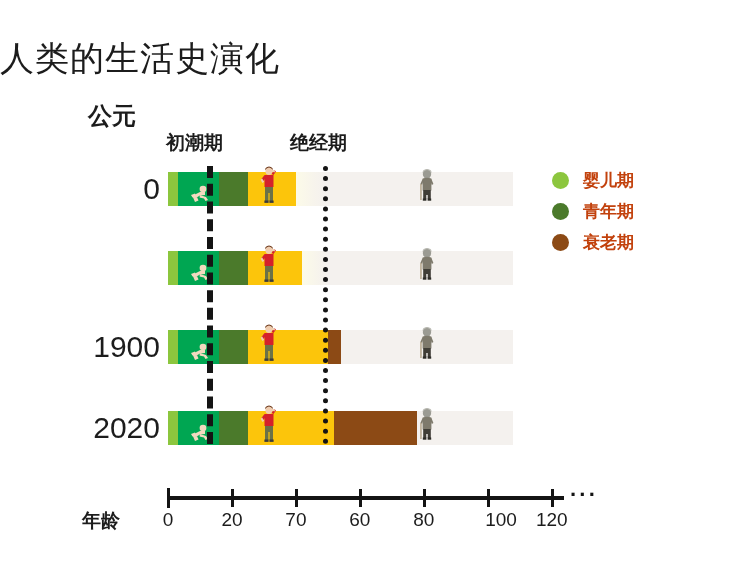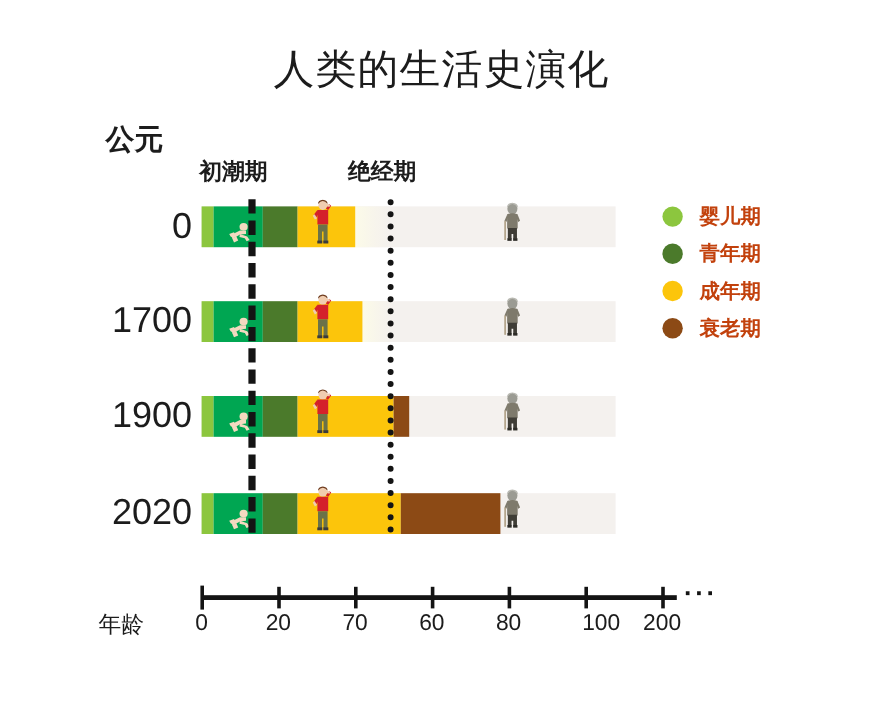--- a/index.html
+++ b/index.html
@@ -8,34 +8,33 @@
     background:#ffffff;
     font-family:"Liberation Sans","DejaVu Sans",sans-serif;
     color:#1a1a1a;
     overflow:hidden;
     position:relative;
   }
   #stage{position:absolute;left:0;top:0;width:736px;height:584px;}
 
   .title{
     position:absolute;left:0;top:38px;width:736px;
-    text-align:center;
     font-size:34px;line-height:40px;
     font-weight:400;
     letter-spacing:1px;
     color:#1c1c1c;
   }
 
   .ad-label{
     position:absolute;left:88px;top:100px;
     font-size:24px;font-weight:700;color:#1c1c1c;
   }
   .age-label{
     position:absolute;left:82px;top:508px;
-    font-size:19px;font-weight:400;color:#1c1c1c;
+    font-size:19px;font-weight:700;color:#1c1c1c;
   }
 
   .event-label{
     position:absolute;top:130px;
     font-size:19px;font-weight:700;color:#1c1c1c;
     white-space:nowrap;
   }
   #lbl-menarche{left:166px;}
   #lbl-menopause{left:290px;}
 
@@ -165,21 +164,20 @@
             <path d="M5.6 11 L3.4 16 L5 17 L6.6 12.6 Z" fill="#7e7a6c"></path>
             <path d="M14.4 11 L16.4 16 L14.8 17 L13.2 12.6 Z" fill="#7e7a6c"></path>
             <path d="M6.2 22 h7.6 v9 h-3.1 v-4 h-1.4 v4 H6.2 z" fill="#3f3d36"></path>
             <rect x="5.8" y="30.5" width="3.6" height="2.2" fill="#2c2b26"></rect>
             <rect x="10.6" y="30.5" width="3.6" height="2.2" fill="#2c2b26"></rect>
             <rect x="3.2" y="16" width="1.5" height="16" fill="#b3a58c"></rect>
           </svg>
         </div>
       </div>
       <div class="row" style="left: 168px; top: 251px; width: 345.384px; height: 34px;">
-        <div class="year">1700</div>
         <div class="potential" style="left: 0px; width: 345.384px;"></div>
         <div class="seg fade" style="left: 134.316px; width: 25.584px;"></div>
         <div class="seg infant" style="left: 0px; width: 9.594px;"></div>
         <div class="seg juvenile" style="left: 9.594px; width: 41.574px;"></div>
         <div class="seg adolescent" style="left: 51.168px; width: 28.782px;"></div>
         <div class="seg adult" style="left: 79.95px; width: 54.366px;"></div>
         <div class="fig" style="left: 19.8276px; top: 12px;">
           <svg width="22" height="20" viewBox="0 0 22 20">
             <g fill="#f3d9c0">
               <ellipse cx="15" cy="5" rx="3.4" ry="3.2"></ellipse>
@@ -325,36 +323,32 @@
       <div class="ticklabel" style="left: 231.96px;">20</div>
       <div class="tick" style="left: 294.92px;"></div>
       <div class="ticklabel" style="left: 295.92px;">70</div>
       <div class="tick" style="left: 358.88px;"></div>
       <div class="ticklabel" style="left: 359.88px;">60</div>
       <div class="tick" style="left: 422.84px;"></div>
       <div class="ticklabel" style="left: 423.84px;">80</div>
       <div class="tick" style="left: 486.8px;"></div>
       <div class="ticklabel" style="left: 501px;">100</div>
       <div class="tick" style="left: 550.76px;"></div>
-      <div class="ticklabel" style="left: 551.76px;">200</div>
+      <div class="ticklabel" style="left: 551.76px;">120</div>
     </div>
   <div class="dots">···</div>
 
   <div class="legend" id="legend">
       <div class="legend-item">
         <span class="swatch sw-0"></span>
         <span class="legend-text">婴儿期</span>
       </div>
       <div class="legend-item">
         <span class="swatch sw-2"></span>
         <span class="legend-text">青年期</span>
       </div>
       <div class="legend-item">
-        <span class="swatch sw-3"></span>
-        <span class="legend-text">成年期</span>
-      </div>
-      <div class="legend-item">
         <span class="swatch sw-4"></span>
         <span class="legend-text">衰老期</span>
       </div>
     </div>
 
 </div>
 
 </body></html>

